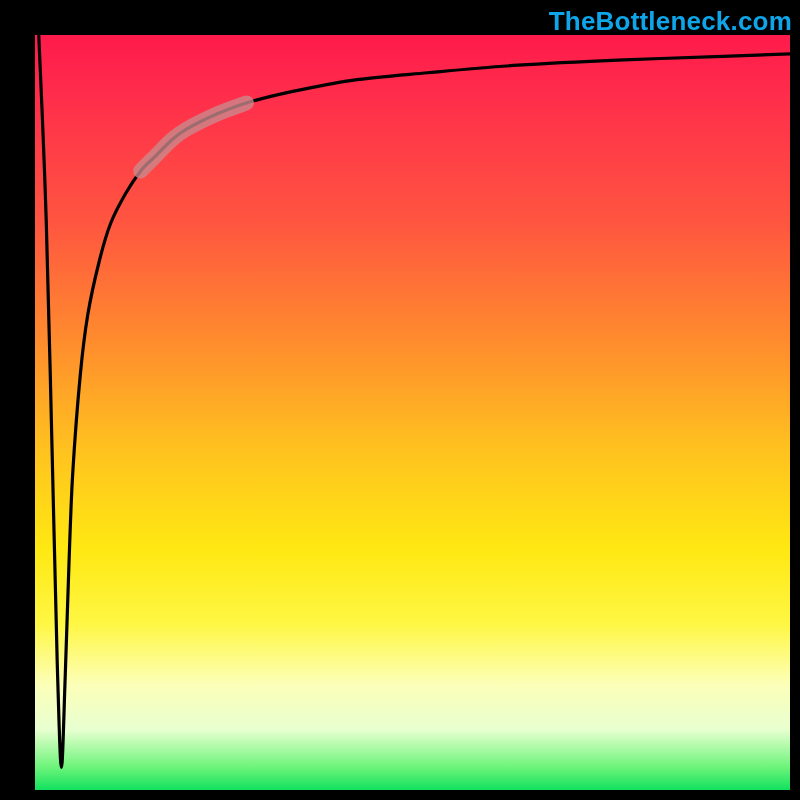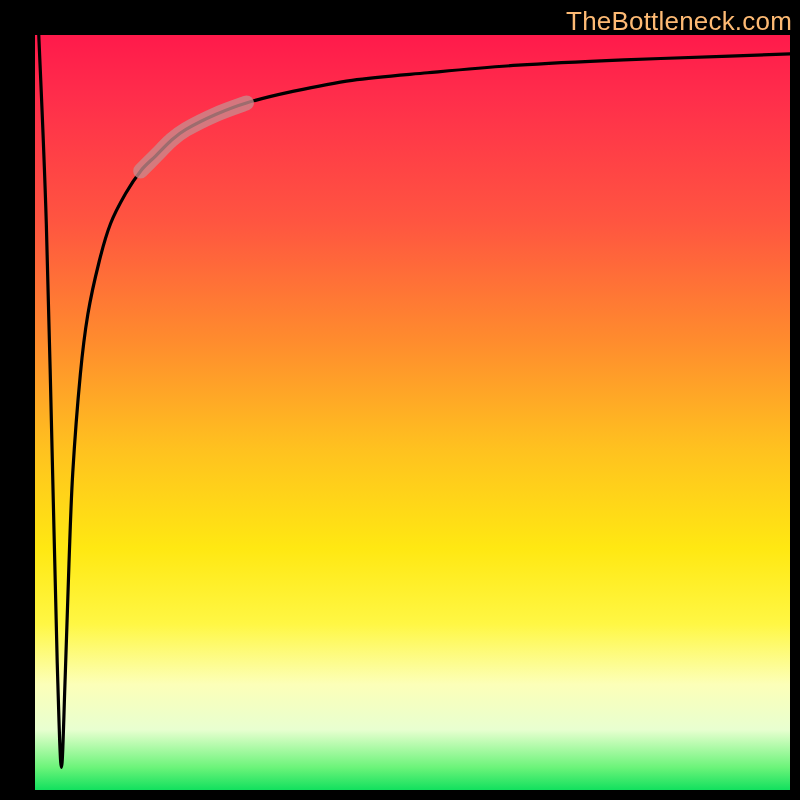--- a/index.html
+++ b/index.html
@@ -36,23 +36,23 @@
       #fcffb8 86%,
       #e8ffd0 92%,
       #6cf47a 97%,
       #12e05e 100%
     );
   }
   .watermark {
     position: absolute;
     top: 6px;
     right: 8px;
-    color: #fdba74;
+    color: #0ea5e9;
     font-size: 26px;
-    font-weight: 400;
+    font-weight: 700;
     letter-spacing: 0.2px;
     user-select: none;
   }
   svg.curve {
     position: absolute;
     left: 0;
     top: 0;
     width: 755px;
     height: 755px;
     overflow: visible;

